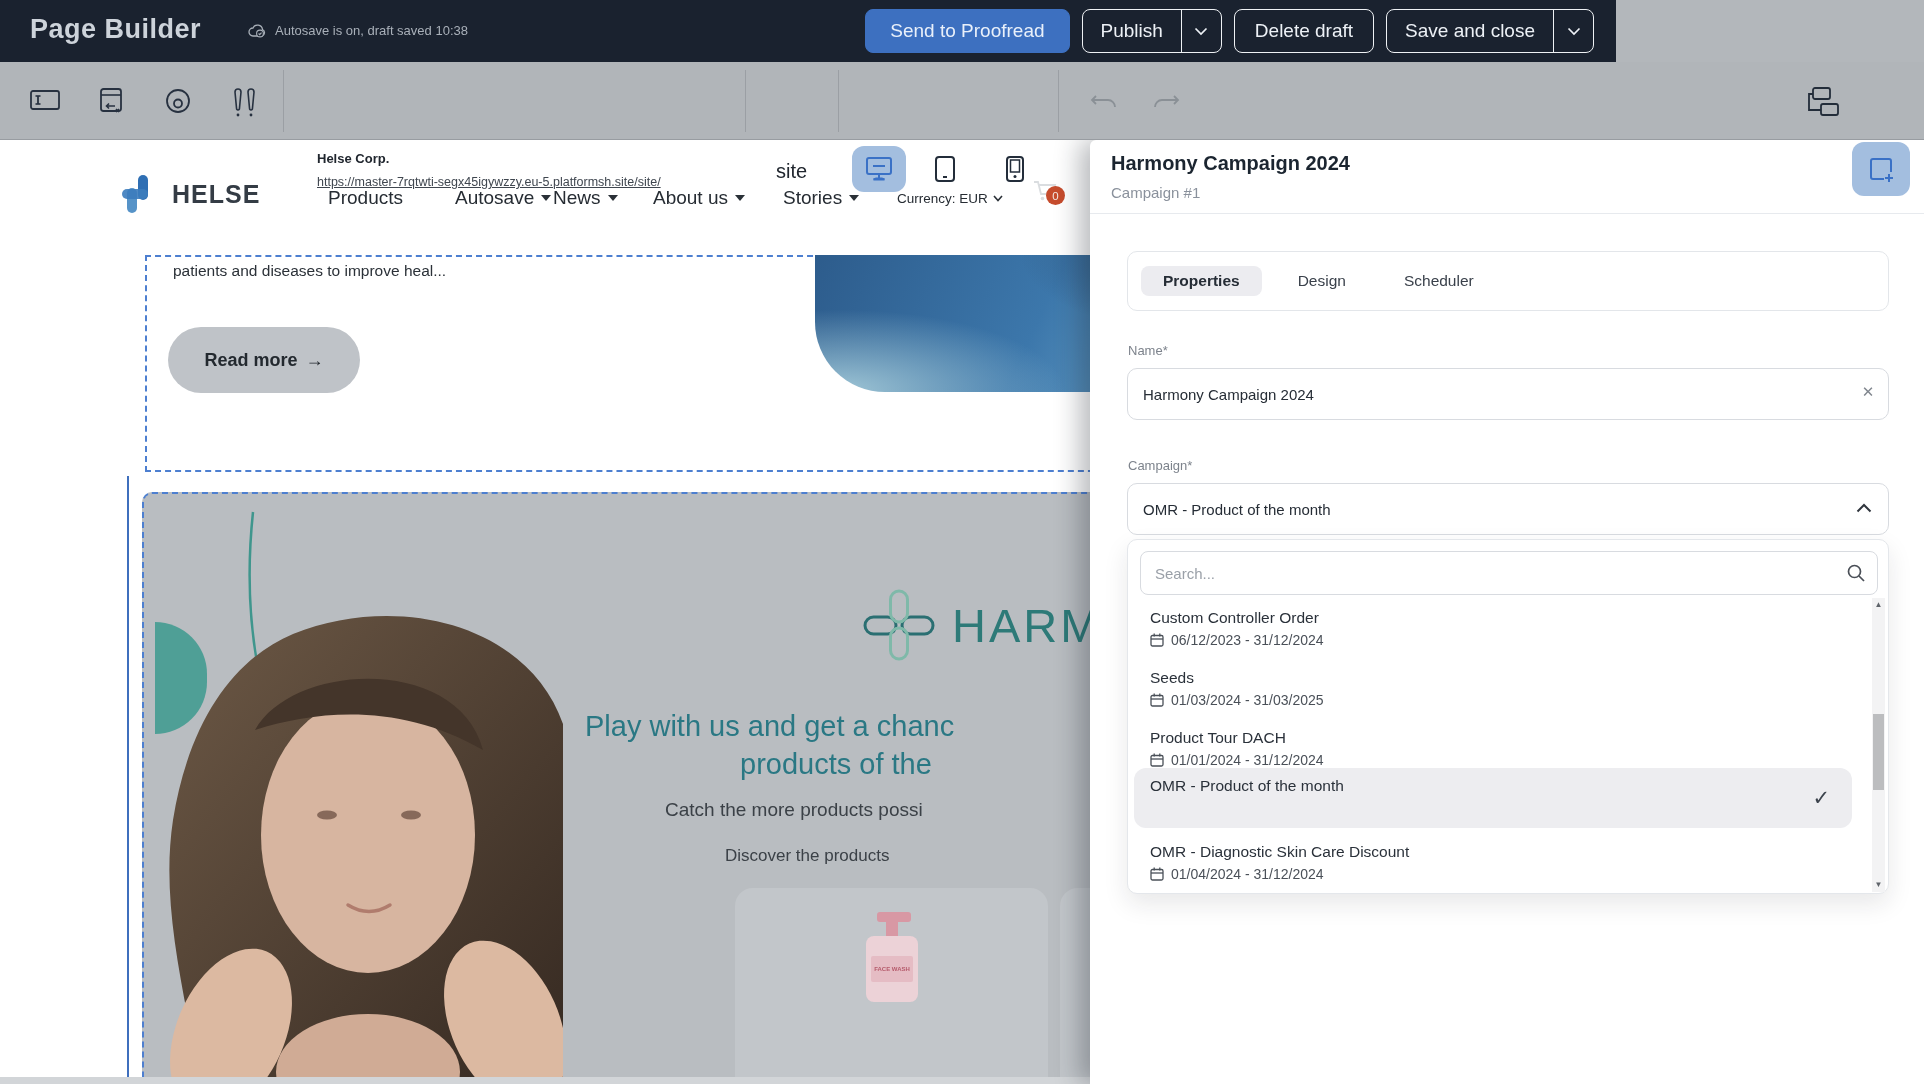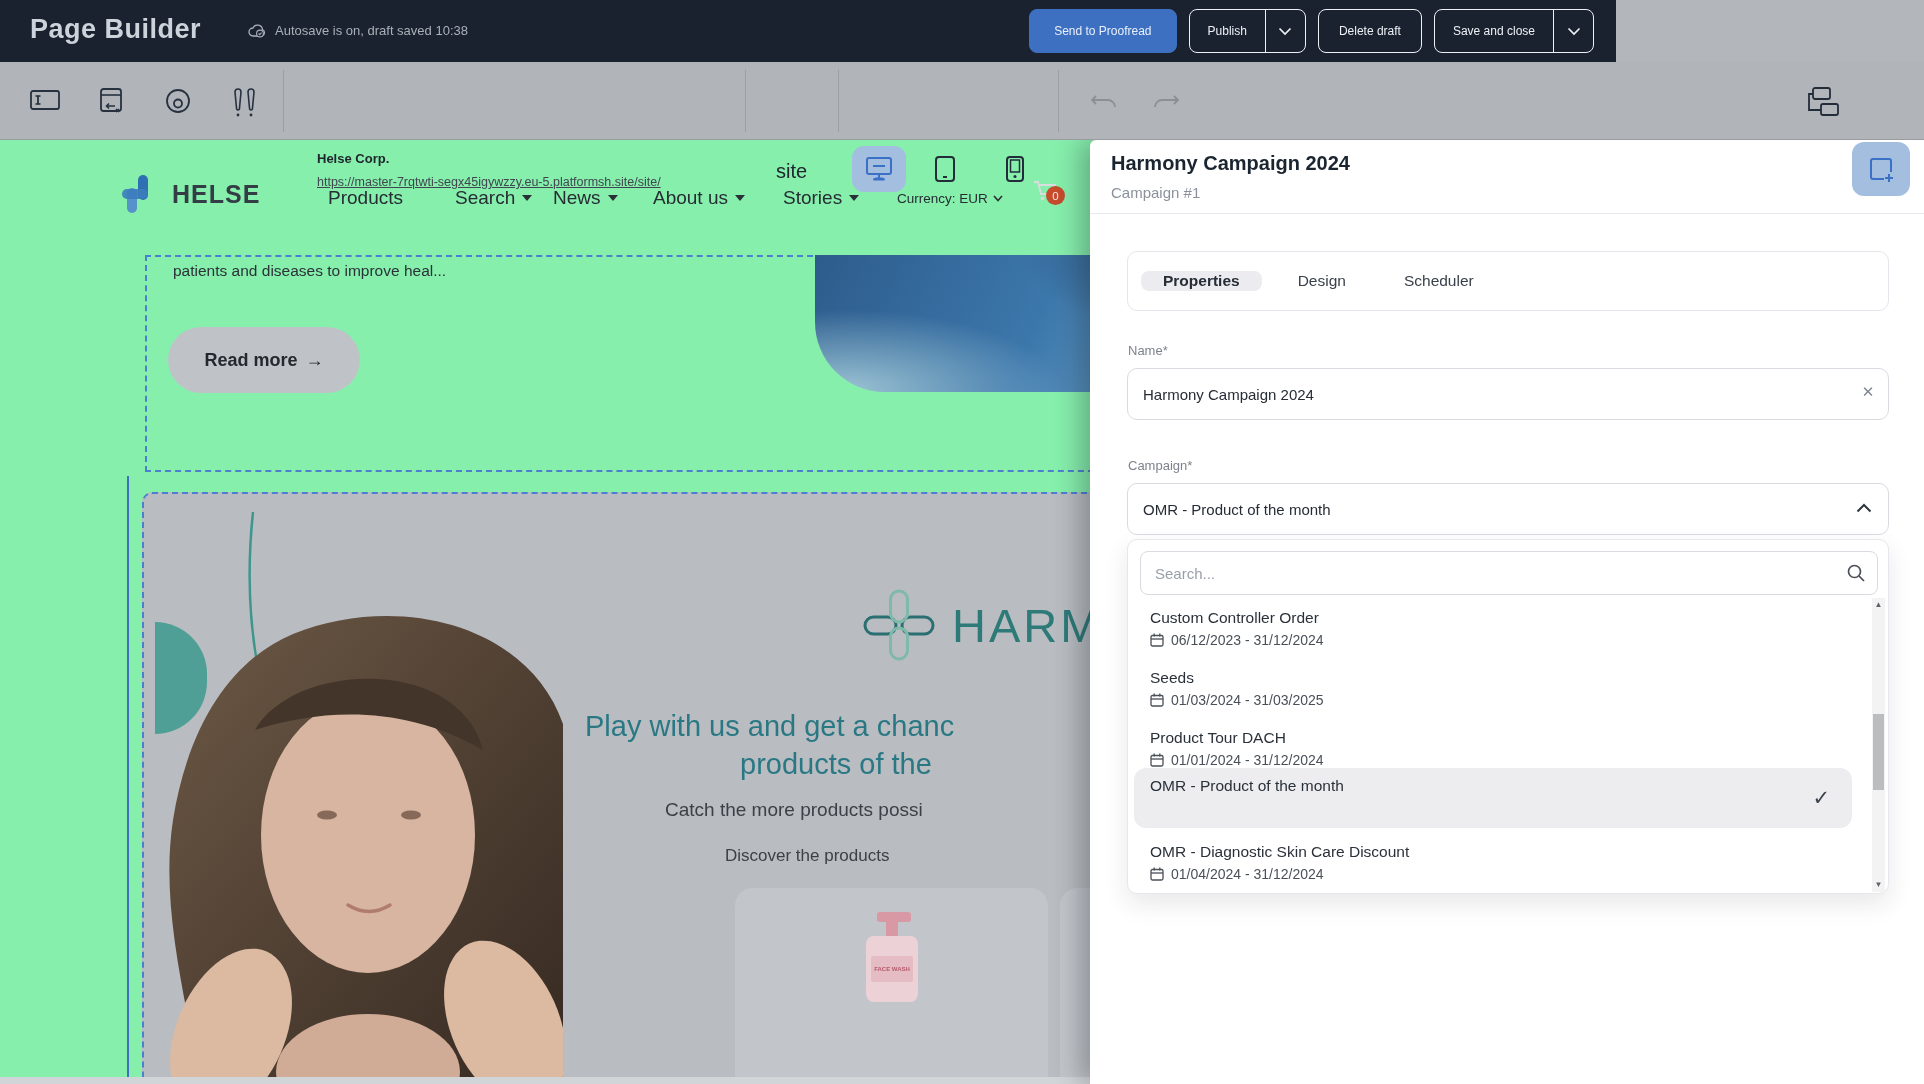--- a/index.html
+++ b/index.html
@@ -7,42 +7,42 @@
     font-family:"Liberation Sans","DejaVu Sans",sans-serif; }
   .app { position:relative; width:1924px; height:1084px; background:#b3b7bb;
     outline:1px solid #9aa0a6; overflow:hidden; }
 
   
   .topbar { position:absolute; left:0; top:0; width:1616px; height:62px; background:#1a222f; z-index:40;
     display:flex; align-items:center; }
   .app-title { position:absolute; left:30px; top:14px; font-size:27px; font-weight:bold; color:#cdd3da; letter-spacing:.5px; }
   .autosave { position:absolute; left:248px; top:23px; display:flex; gap:8px; color:#a9b0b9; font-size:13px; }
   .tb-buttons { position:absolute; right:22px; top:9px; display:flex; gap:12px; height:44px; }
-  .btn { height:44px; display:flex; align-items:center; border-radius:8px; font-size:12px; color:#edf1f6;
+  .btn { height:44px; display:flex; align-items:center; border-radius:8px; font-size:19px; color:#edf1f6;
     border:1.5px solid #eef1f4; background:transparent; padding:0 20px; cursor:pointer;text-align:right; }
   .btn.primary { background:#3d70c0; border:1.5px solid #3d70c0; color:#e9f0fa; padding:0 24px; }
   .btn.split { padding:0; }
   .btn.split .lbl { padding:0 18px; }
   .btn.split .chev { width:40px; height:100%; display:flex; align-items:center; justify-content:center; border-left:1px solid #eef1f4; }
 
   
   .toolbar { position:absolute; left:0; top:62px; width:1924px; height:78px; background:#b1b5b9;
     border-bottom:1px solid #989ca1; z-index:39; }
   .vdiv { position:absolute; top:8px; height:62px; width:1px; background:#9b9fa4; }
   .ticon { position:absolute; top:26px; color:#273140; }
   .sitename { position:absolute; left:317px; top:89px; font-size:13px; font-weight:bold; color:#20262e; }
   .siteurl { position:absolute; left:317px; top:113px; font-size:12.5px; color:#3f464f; text-decoration:underline; }
   .pagelabel { position:absolute; left:776px; top:98px; font-size:20px; color:#20262e; }
   .devbtn { position:absolute; top:84px; width:54px; height:46px; border-radius:12px; display:flex; align-items:center; justify-content:center; }
   .devbtn.active { background:#a3bedf; }
   .selbtn { position:absolute; top:80px; width:58px; height:54px; border-radius:12px; display:flex; align-items:center; justify-content:center; }
   .selbtn.active { background:#a3bedf; }
 
   
-  .preview { position:absolute; left:0; top:140px; width:1924px; height:944px; background:#86efac; overflow:hidden; z-index:1; }
+  .preview { position:absolute; left:0; top:140px; width:1924px; height:944px; background:#ffffff; overflow:hidden; z-index:1; }
   .navbar { position:absolute; left:0; top:0; width:1100px; height:98px; }
   .logo { position:absolute; left:120px; top:33px; display:flex; align-items:center; gap:10px; }
   .logo-text { font-size:25px; font-weight:bold; color:#343c45; letter-spacing:1px; }
   .navitem { position:absolute; top:47px; font-size:19px; color:#262c33; display:flex; align-items:center; gap:7px; }
   .caret { width:0; height:0; border-left:5px solid transparent; border-right:5px solid transparent; border-top:6px solid #2a3037; }
   .currency { position:absolute; left:897px; top:51px; font-size:13.5px; color:#262c33; display:flex; align-items:center; gap:5px; }
   .cart { position:absolute; left:1032px; top:38px; }
   .cart-badge { position:absolute; left:14px; top:8px; width:19px; height:19px; border-radius:50%; background:#c64c2d;
     color:#f4e9e4; font-size:11.5px; display:flex; align-items:center; justify-content:center; }
 
@@ -80,21 +80,21 @@
   .bottomstrip { position:absolute; left:0; top:937px; width:1100px; height:7px; background:#d2d5d8; }
 
   
   .panel { position:absolute; left:1090px; top:140px; width:834px; height:944px; background:#ffffff; z-index:20;
     box-shadow:-10px 0 26px rgba(20,25,35,.30); border-radius:6px 0 0 0; }
   .p-title { position:absolute; left:21px; top:12px; font-size:20px; font-weight:bold; color:#1b2530; }
   .p-sub { position:absolute; left:21px; top:44px; font-size:15px; color:#8a919c; }
   .p-div { position:absolute; left:0; top:73px; width:834px; height:1px; background:#e7eaee; }
   .tabcard { position:absolute; left:37px; top:111px; width:762px; height:60px; border:1px solid #e3e6ea; border-radius:10px;
     display:flex; align-items:center; padding-left:13px; gap:14px; }
-  .tab { height:20px; padding:0 22px; display:flex; align-items:center; font-size:15.5px; color:#3a414b; border-radius:8px; }
+  .tab { height:30px; padding:0 22px; display:flex; align-items:center; font-size:15.5px; color:#3a414b; border-radius:8px; }
   .tab.active { background:#ececf0; color:#262d36; font-weight:bold; }
   .f-label { position:absolute; left:38px; font-size:13px; color:#7d838c; }
   .f-input { position:absolute; left:37px; width:762px; height:52px; border:1px solid #d8dbe0; border-radius:10px; background:#fff;
     font-size:15px; color:#262d36; padding:0 44px 0 15px; font-family:"Liberation Sans",sans-serif; outline:none; }
   .f-clear { position:absolute; left:768px; top:243px; font-size:15px; color:#80868e; width:20px; text-align:center; }
   .f-chev { position:absolute; left:766px; top:363px; }
   .dropdown { position:absolute; left:37px; top:399px; width:762px; height:355px; background:#fff; border:1px solid #e4e7eb;
     border-radius:10px; box-shadow:0 10px 24px rgba(25,30,40,.10); }
   .search-wrap { position:absolute; left:12px; top:11px; width:738px; height:44px; }
   .search-input { width:100%; height:100%; border:1px solid #d8dbe0; border-radius:8px; padding:0 44px 0 14px; font-size:15px;
@@ -130,21 +130,21 @@
             <rect x="7" y="15" width="10" height="25" rx="5" fill="#5693c8"></rect>
             <rect x="2" y="16" width="26" height="10" rx="5" fill="#3c7cbd" opacity="0.9"></rect>
           </svg>
         </span>
         <span class="logo-text">HELSE</span>
       </div>
       <span class="navitem" style="left:328px">
           <span>Products</span>
         </span>
       <span class="navitem" style="left:455px">
-          <span>Search</span>
+          <span>Autosave</span>
           <span class="caret"></span>
         </span>
       <span class="navitem" style="left:553px">
           <span>News</span>
           <span class="caret"></span>
         </span>
       <span class="navitem" style="left:653px">
           <span>About us</span>
           <span class="caret"></span>
         </span>

